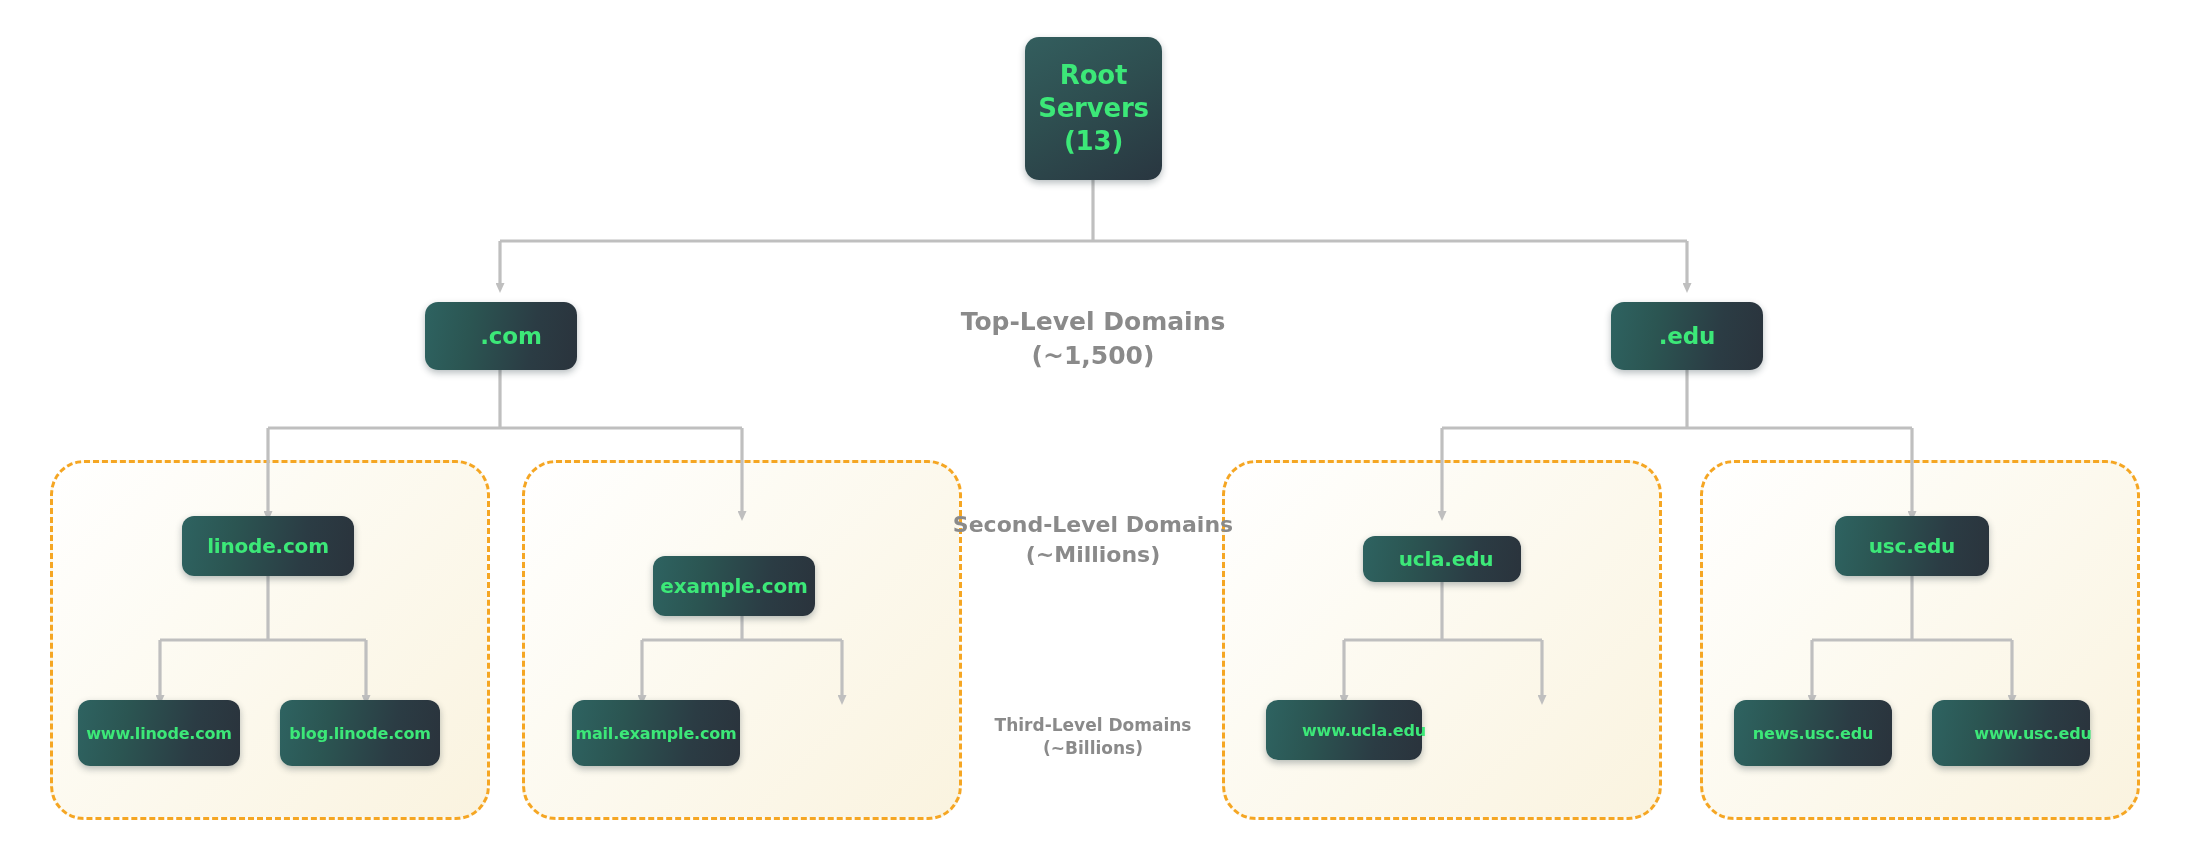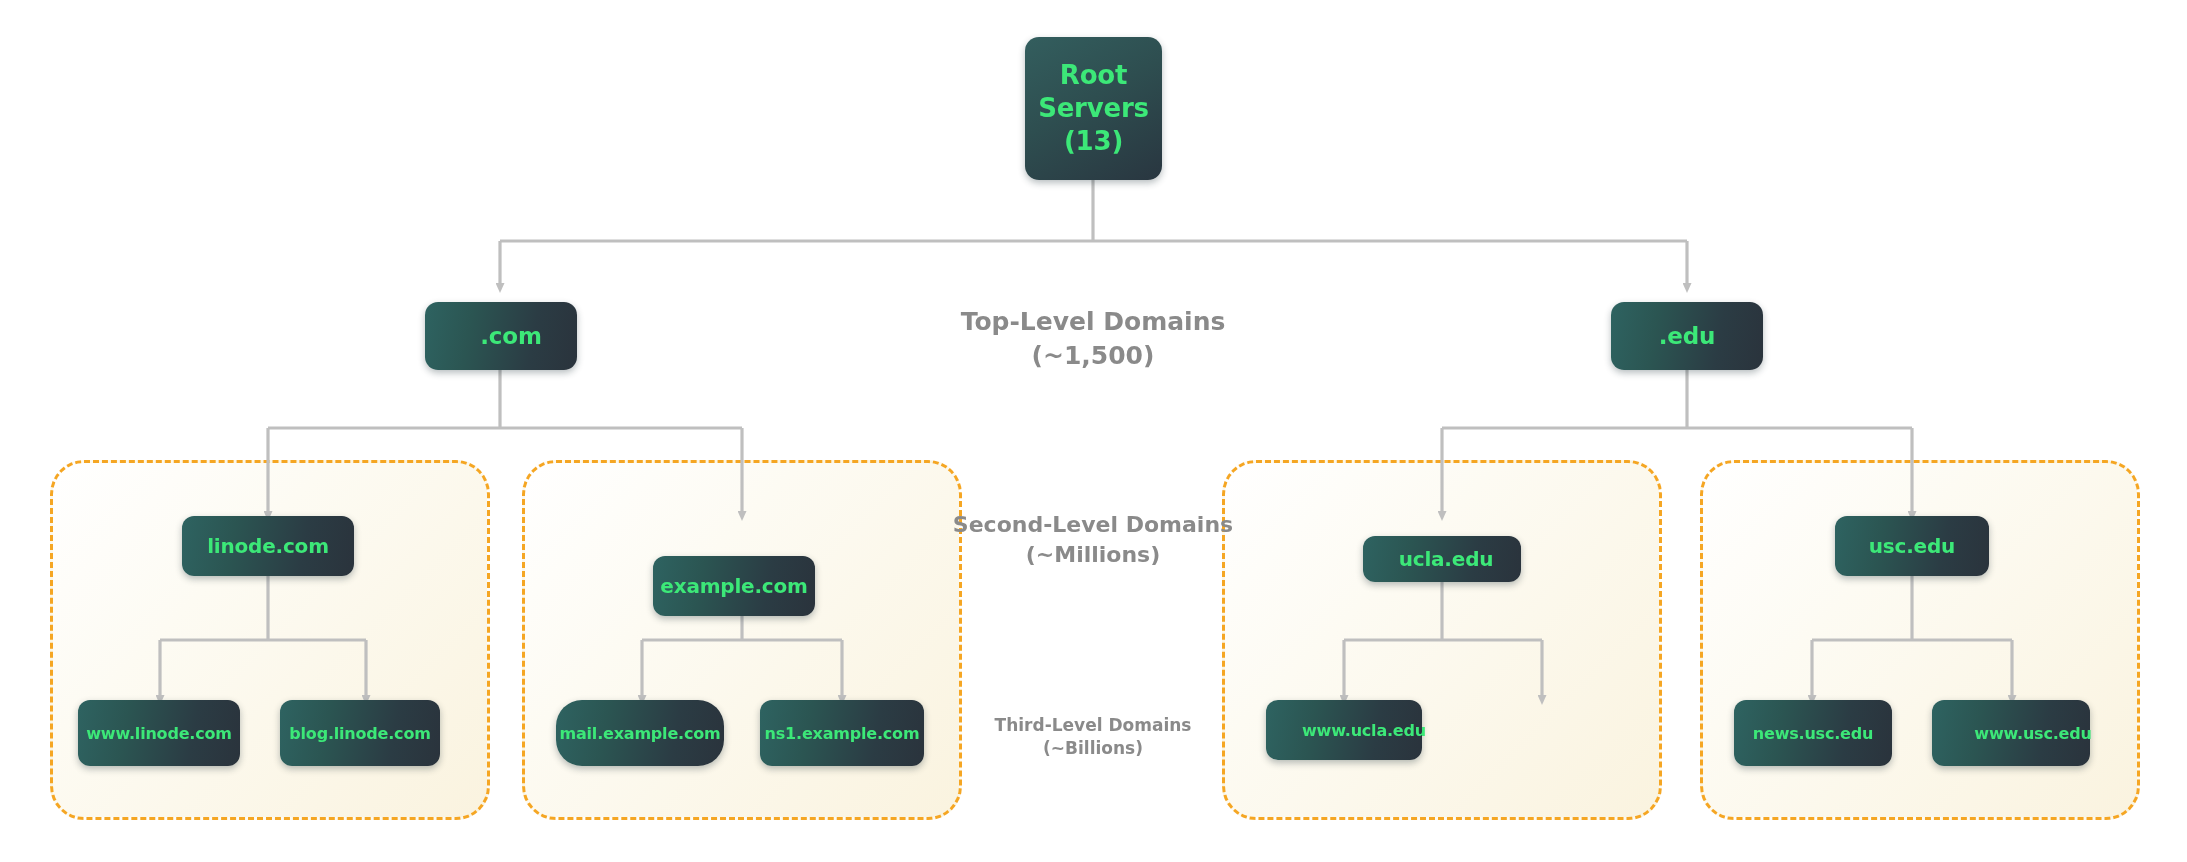--- a/index.html
+++ b/index.html
@@ -120,22 +120,21 @@
   <div class="node tld" style="left:1611px; top:302px; width:152px; height:68px;">.edu</div>
 
   <div class="node sld" style="left:182px; top:516px; width:172px; height:60px;">linode.com</div>
   <div class="node sld" style="left:653px; top:516px; width:162px; height:60px;margin-top:40px;">example.com</div>
   <div class="node sld" style="left:1363px; top:536px; width:158px; height:46px;padding-left:8px;">ucla.edu</div>
   <div class="node sld" style="left:1835px; top:516px; width:154px; height:60px;">usc.edu</div>
 
   <div class="node third" style="left:78px; top:700px; width:162px; height:66px;">www.linode.com</div>
   <div class="node third" style="left:280px; top:700px; width:160px; height:66px;">blog.linode.com</div>
 
-  <div class="node third" style="left:556px; top:700px; width:168px; height:66px;border-radius:26px;">mail.example.com</div>
-  <div class="node third" style="left:760px; top:700px; width:164px; height:66px;">ns1.example.com</div>
+  <div class="node third" style="left:572px; top:700px; width:168px; height:66px;">mail.example.com</div>
 
   <div class="node third" style="left:1266px; top:700px; width:156px; height:60px;padding-left:40px;">www.ucla.edu</div>
 
   <div class="node third" style="left:1734px; top:700px; width:158px; height:66px;">news.usc.edu</div>
   <div class="node third" style="left:1932px; top:700px; width:158px; height:66px;padding-left:44px;">www.usc.edu</div>
 
   <div class="tier t1" style="left:893px; top:305px; width:400px;">Top-Level Domains
 (~1,500)</div>
   <div class="tier t2" style="left:893px; top:510px; width:400px;">Second-Level Domains
 (~Millions)</div>

